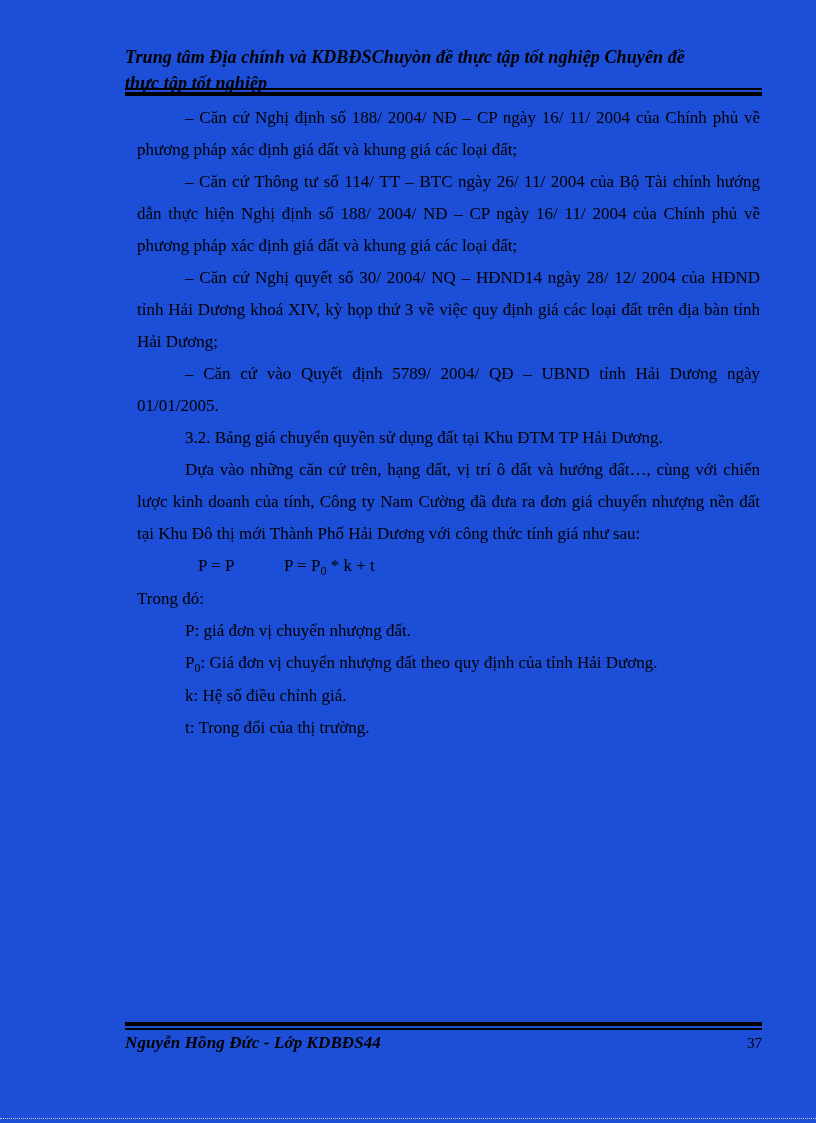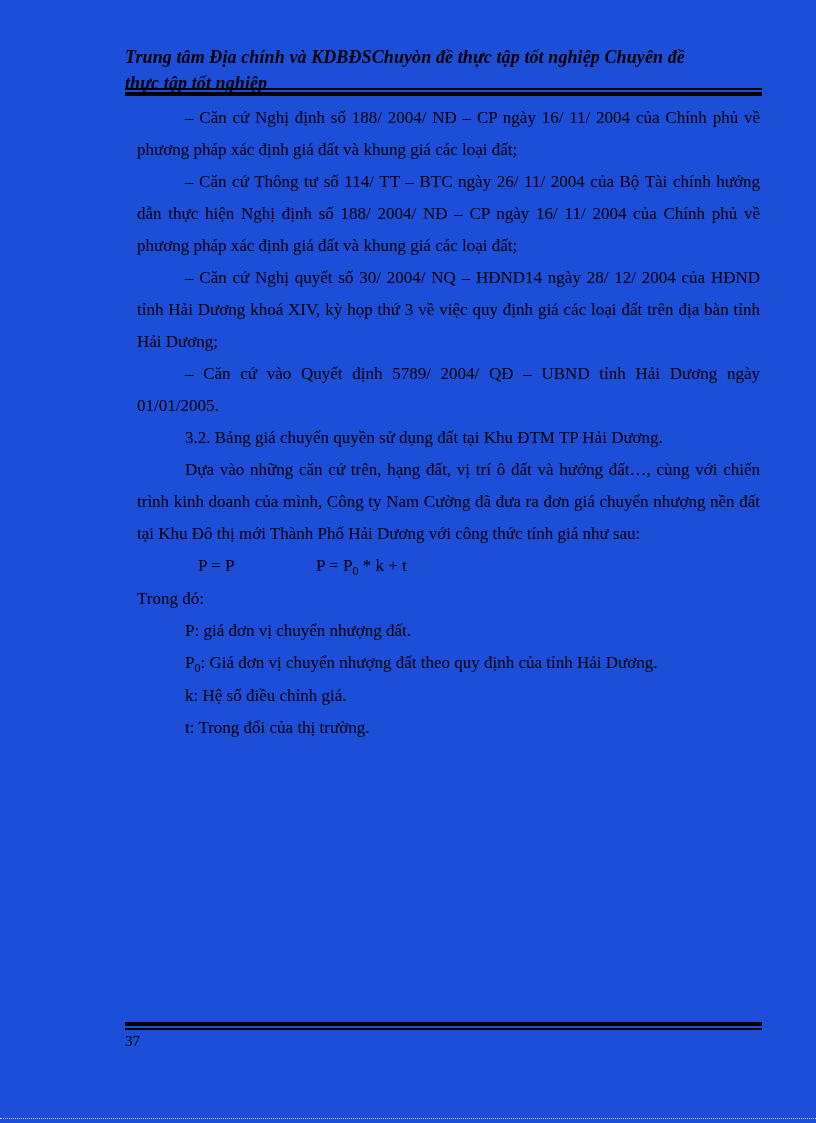--- a/index.html
+++ b/index.html
@@ -48,21 +48,21 @@
     text-align: justify;
     text-indent: 48px;
   }
   .doc-body p.noindent { text-indent: 0; }
   .doc-body p.leftalign { text-align: left; }
   .formula {
     text-align: left !important;
     text-indent: 0 !important;
   }
   .f-left  { margin-left: 61px; }
-  .f-right { margin-left: 78px; }
+  .f-right { margin-left: 46px; }
   .sub {
     font-size: 12px;
     position: relative;
     bottom: -4px;
   }
   
   .footer-rule {
     position: absolute;
     top: 1022px;
     left: 125px;
@@ -110,35 +110,36 @@
   <div class="header-rule"></div>
 
   <div class="doc-body">
     <p>– Căn cứ Nghị định số 188/ 2004/ NĐ – CP ngày 16/ 11/ 2004 của Chính phủ về phương pháp xác định giá đất và khung giá các loại đất;</p>
     <p>– Căn cứ Thông tư số 114/ TT – BTC ngày 26/ 11/ 2004 của Bộ Tài chính hướng dẫn thực hiện Nghị định số 188/ 2004/ NĐ – CP ngày 16/ 11/ 2004 của Chính phủ về phương pháp xác định giá đất và khung giá các loại đất;</p>
     <p>– Căn cứ Nghị quyết số 30/ 2004/ NQ – HĐND14 ngày 28/ 12/ 2004 của HĐND tỉnh Hải Dương khoá XIV, kỳ họp thứ 3 về việc quy định giá các loại đất trên địa bàn tỉnh Hải Dương;</p>
     <p>– Căn cứ vào Quyết định 5789/ 2004/ QĐ – UBND tỉnh Hải Dương ngày 01/01/2005.</p>
 
     <p>3.2. Bảng giá chuyển quyền sử dụng đất tại Khu ĐTM TP Hải Dương.</p>
 
-    <p>Dựa vào những căn cứ trên, hạng đất, vị trí ô đất và hướng đất…, cùng với chiến trình kinh doanh của mình, Công ty Nam Cường đã đưa ra đơn giá chuyển nhượng nền đất tại Khu Đô thị mới Thành Phố Hải Dương với công thức tính giá như sau:</p>
+    <p>Dựa vào những căn cứ trên, hạng đất, vị trí ô đất và hướng đất…, cùng với chiến lược kinh doanh của tính, Công ty Nam Cường đã đưa ra đơn giá chuyển nhượng nền đất tại Khu Đô thị mới Thành Phố Hải Dương với công thức tính giá như sau:</p>
 
     <p class="formula">
       <span class="f-left">P = P</span>
       <span class="f-right"><span>P = P</span><span class="sub">0</span><span> * k + t</span></span>
     </p>
 
     <p class="noindent leftalign">Trong đó:</p>
 
     <p class="leftalign">P: giá đơn vị chuyển nhượng đất.</p>
     <p class="leftalign"><span>P</span><span class="sub">0</span><span>: Giá đơn vị chuyển nhượng đất theo quy định của tỉnh Hải Dương.</span></p>
     <p class="leftalign">k: Hệ số điều chỉnh giá.</p>
     <p class="leftalign">t: Trong đổi của thị trường.</p>
   </div>
 
   <div class="footer-rule"></div>
   <div class="footer-text">
+    <span class="footer-author">Nguyễn Hồng Đức - Lớp KDBĐS44</span>
     <span class="footer-pagenum">37</span>
   </div>
 
   <div class="bottom-dots"></div>
 
 </div>
 
 </body></html>

